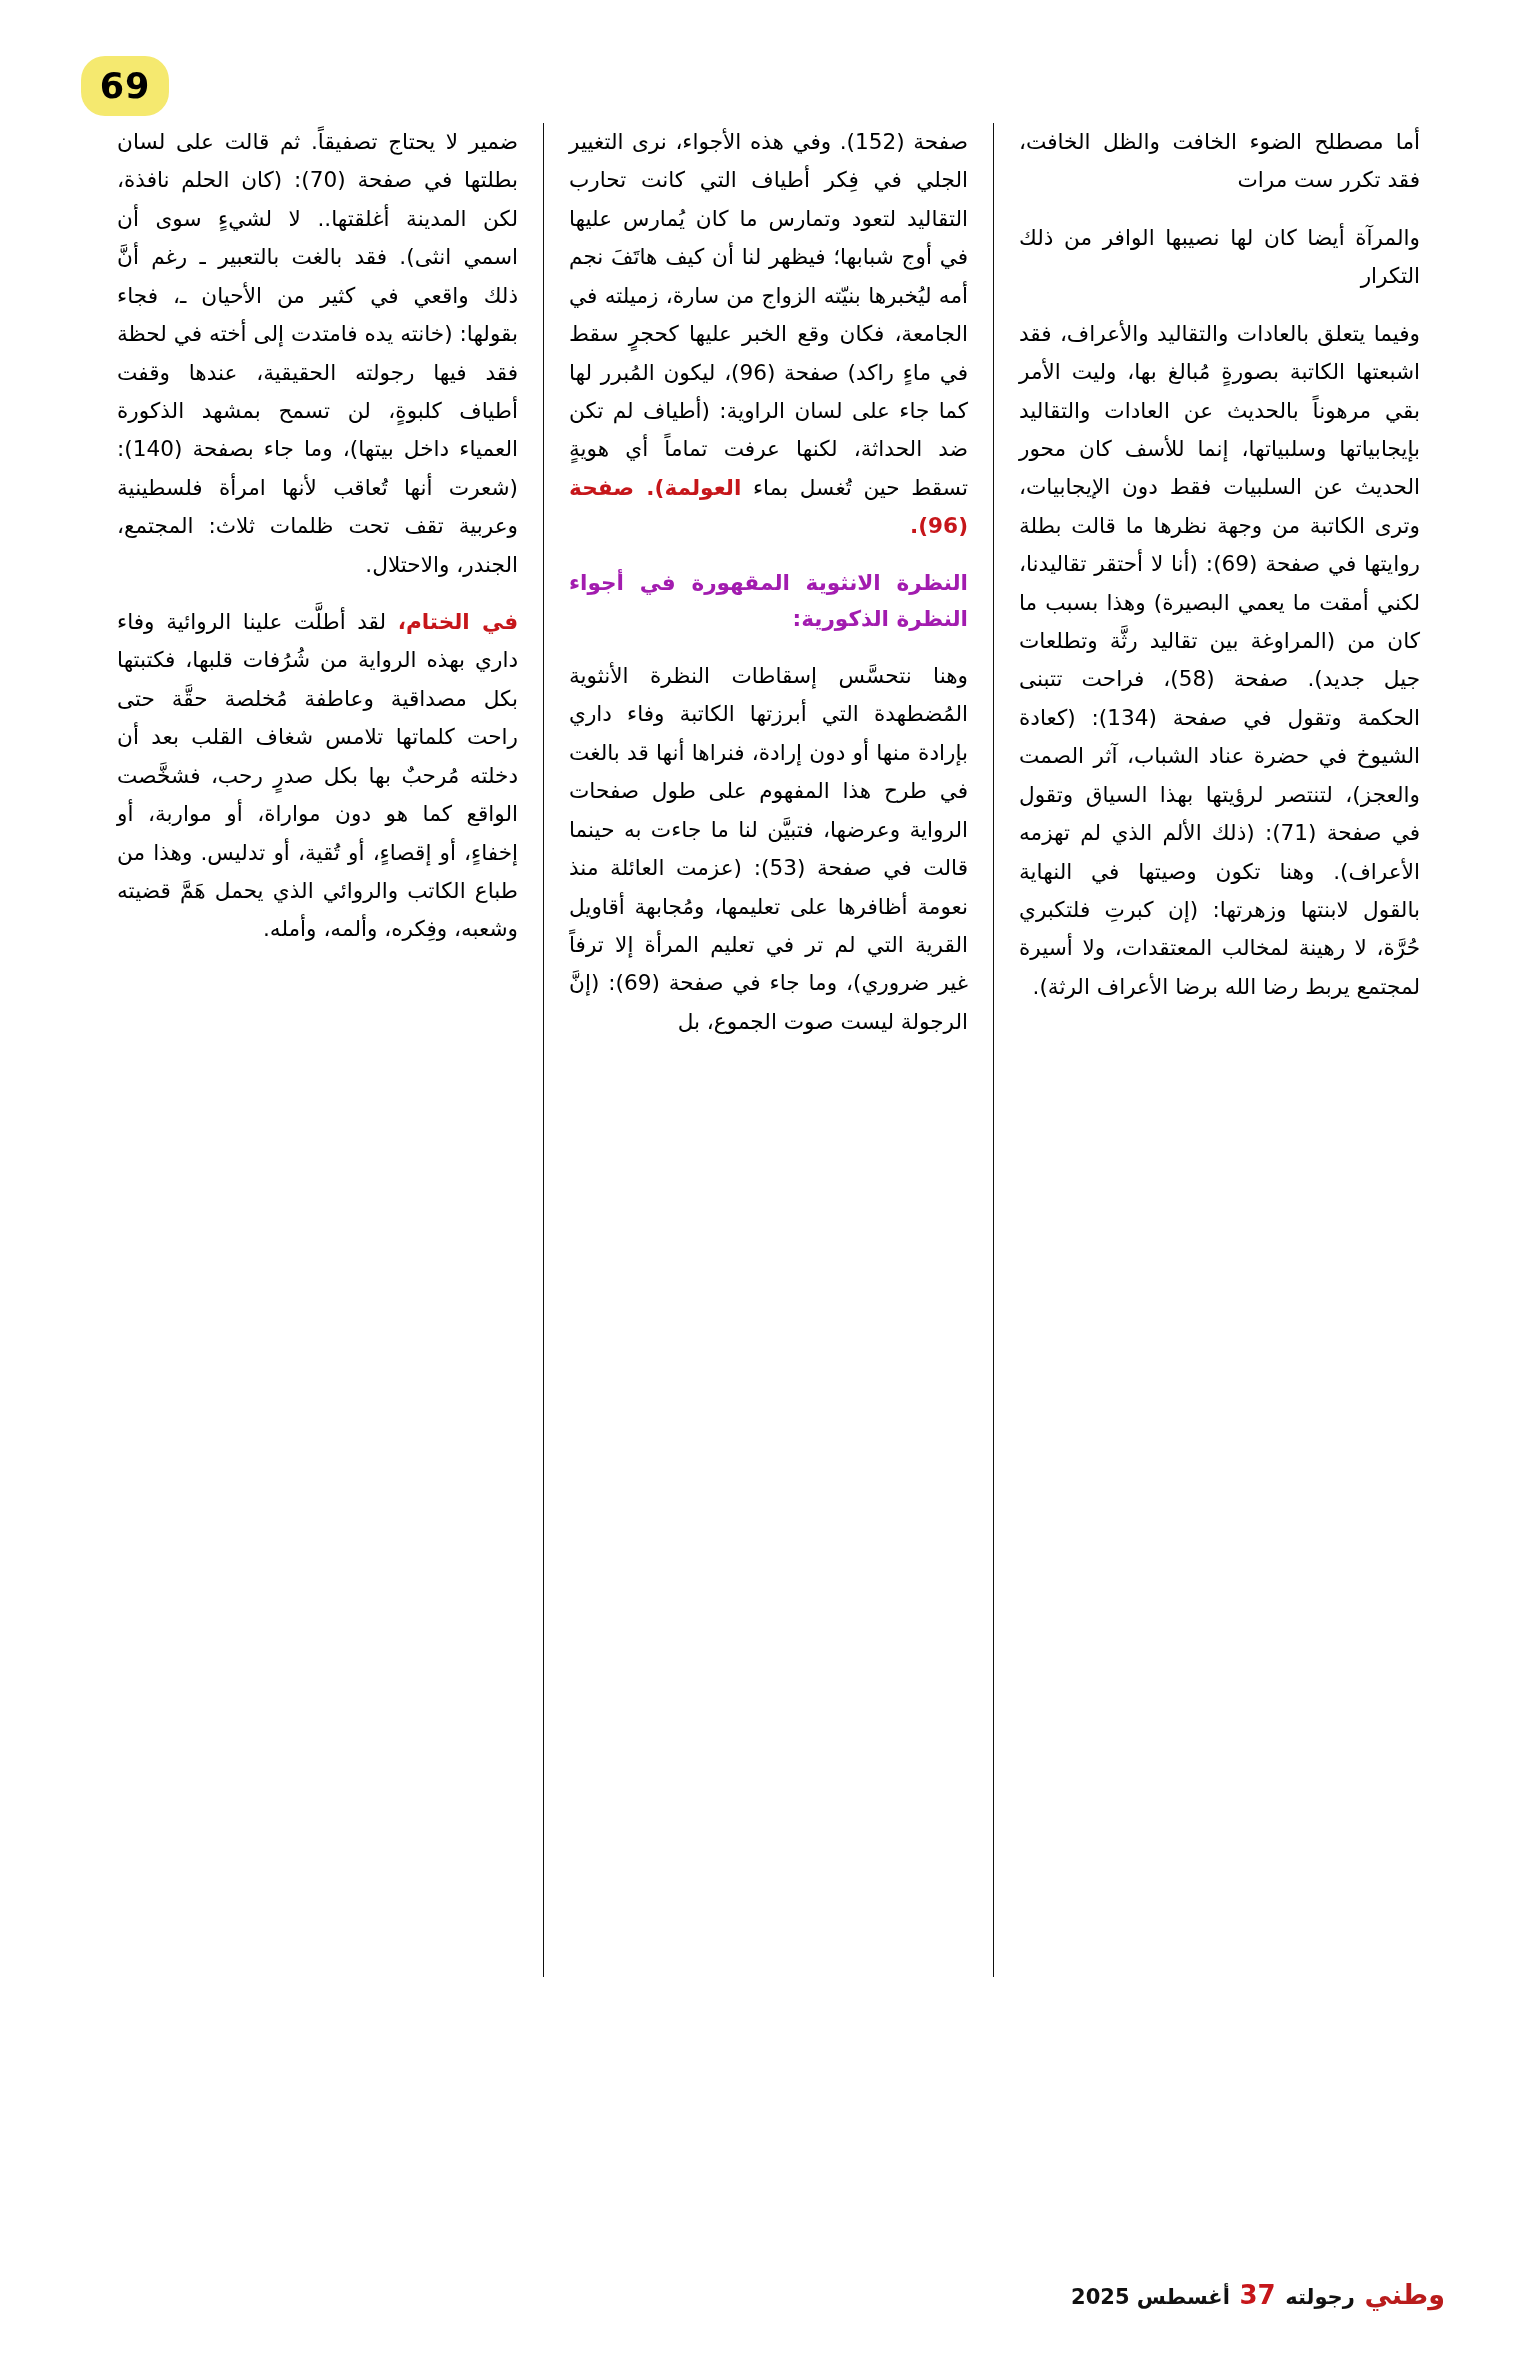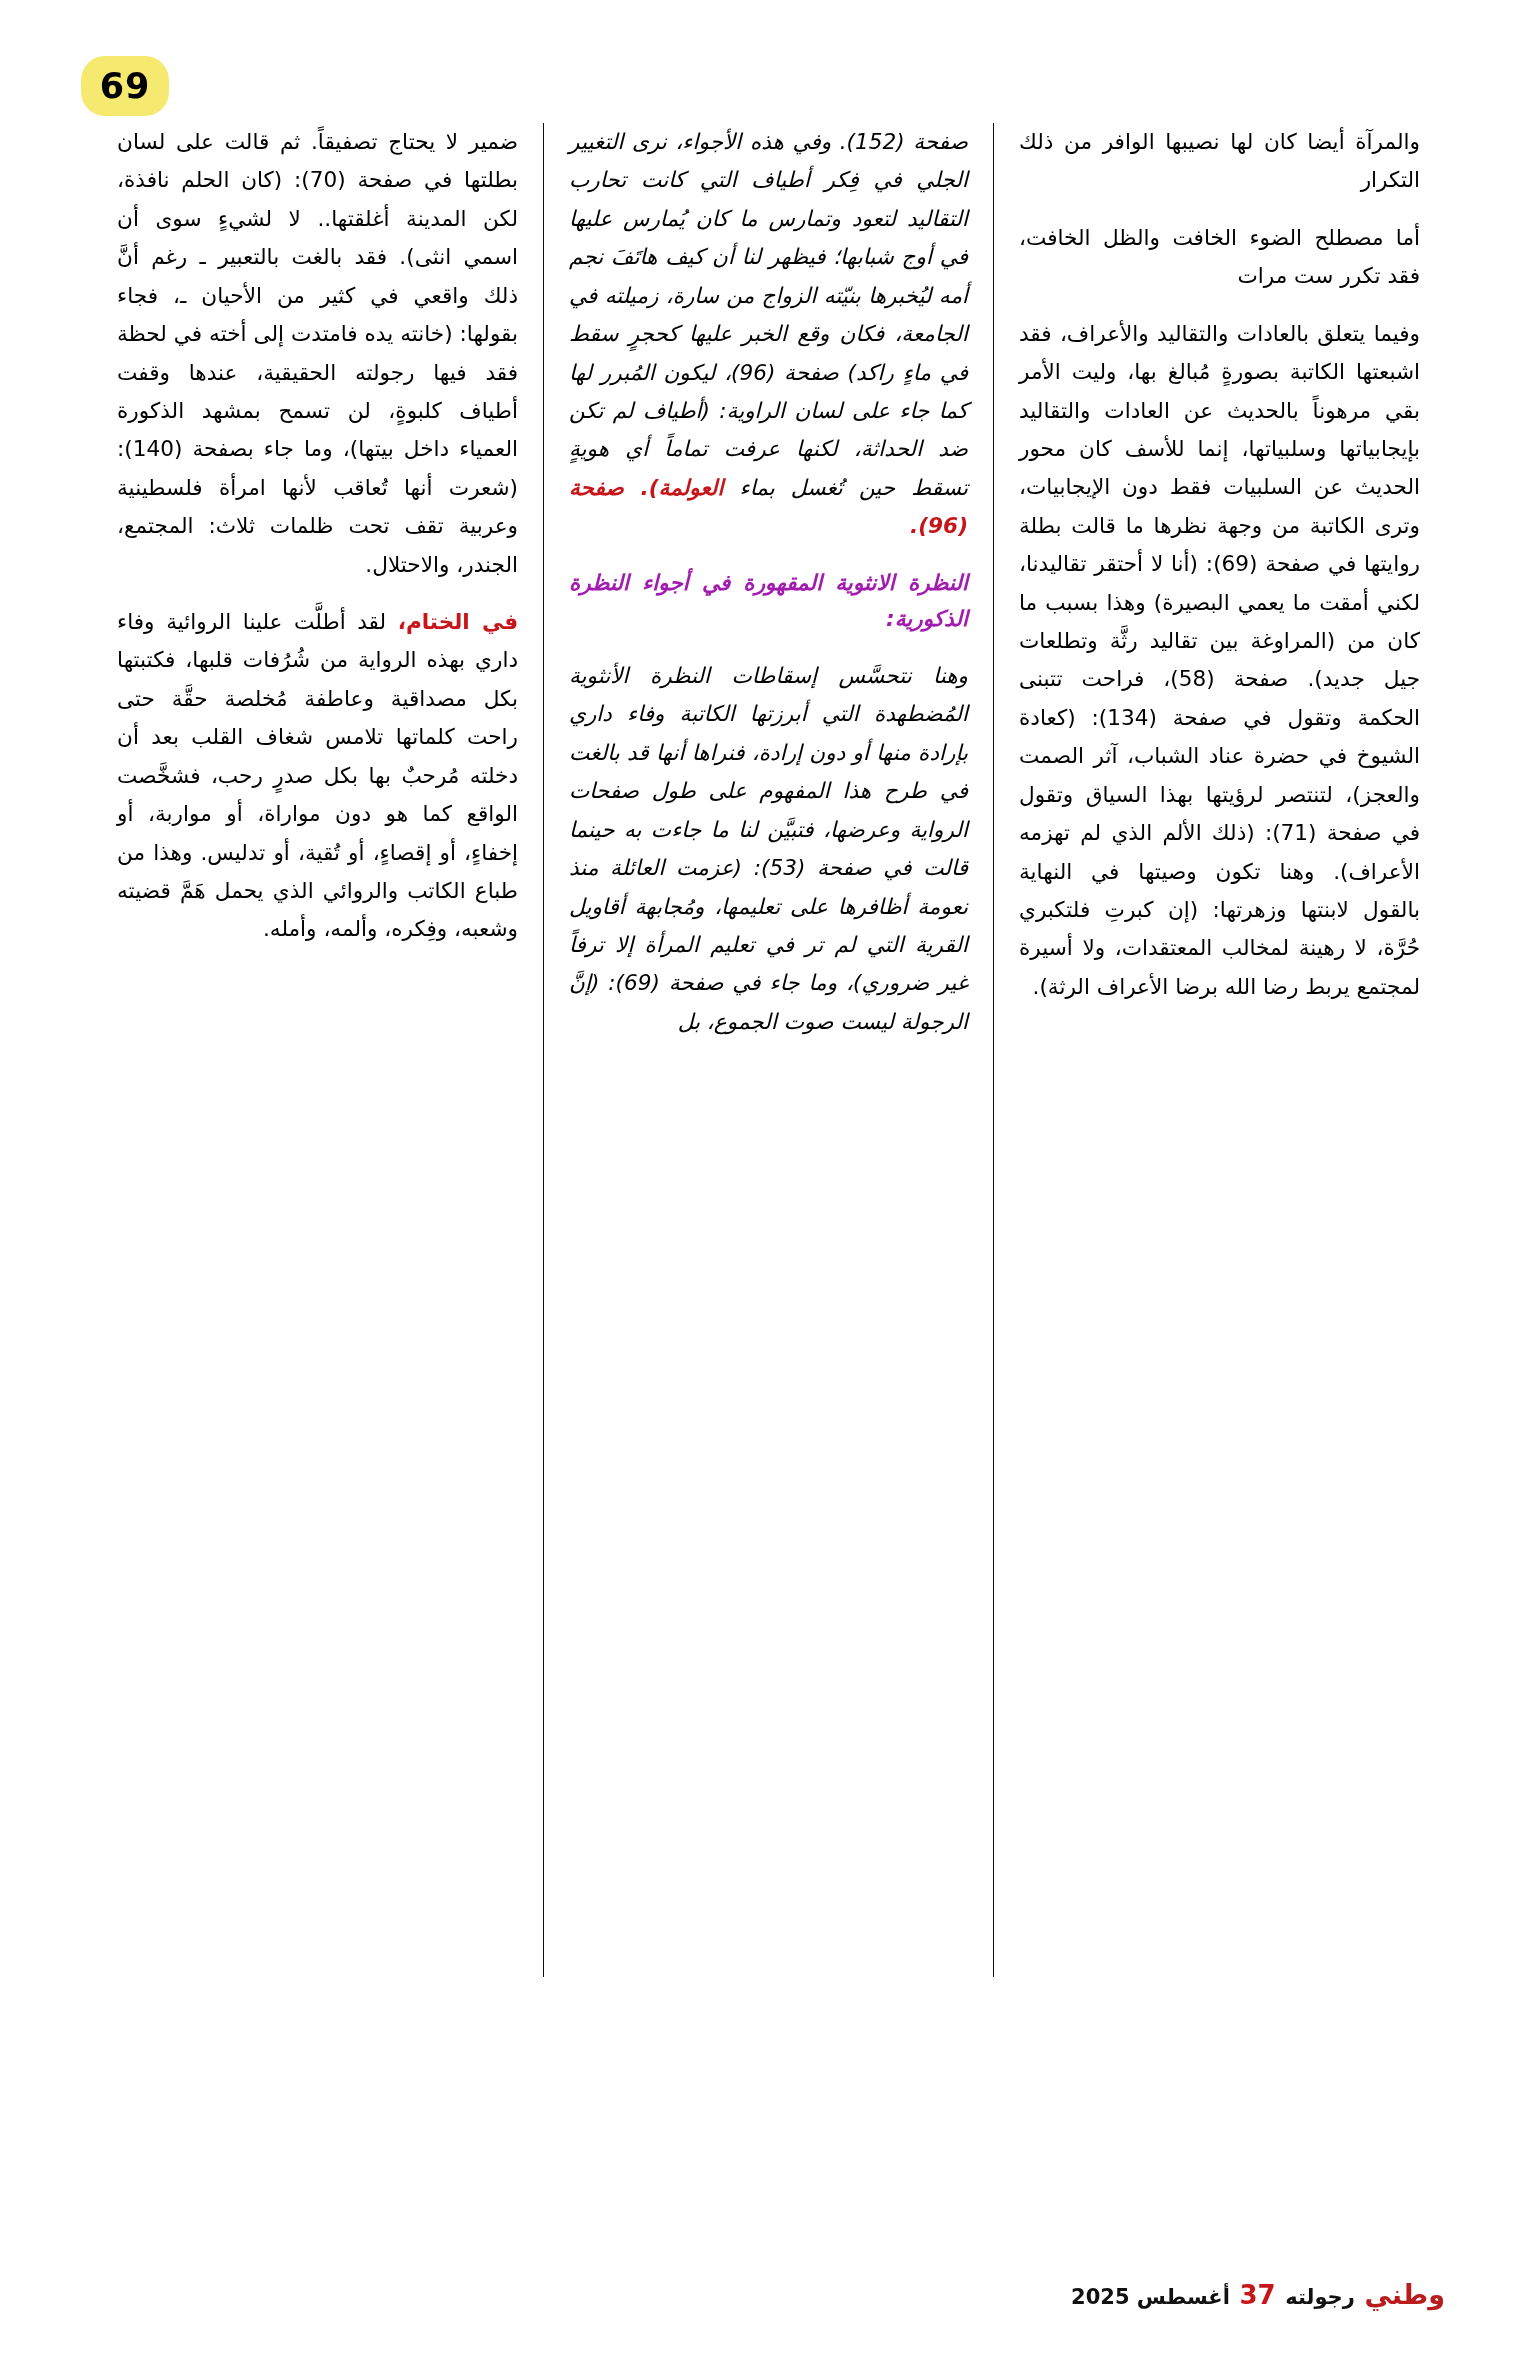--- a/index.html
+++ b/index.html
@@ -50,21 +50,20 @@
     padding: 0 25px;
     font-size: 21.6px;
     line-height: 1.78;
     text-align: justify;
     text-justify: inter-word;
     direction: rtl;
   }
   .col.mid {
     border-right: 1.9px solid #111;
     border-left: 1.9px solid #111;
-    font-style: italic;
   }
   .col p {
     margin: 0 0 19px 0;
     text-align: justify;
   }
   .col p:last-child { margin-bottom: 0; }
 
   .hl-red {
     color: #c6161a;
     font-weight: bold;
@@ -112,22 +111,22 @@
 </head>
 <body>
 
 <div class="page-badge">
   <span>69</span>
 </div>
 
 <div class="columns">
 
   <div class="col right">
+    <p>أما مصطلح الضوء الخافت والظل الخافت، فقد تكرر ست مرات</p>
     <p>والمرآة أيضا كان لها نصيبها الوافر من ذلك التكرار</p>
-    <p>أما مصطلح الضوء الخافت والظل الخافت، فقد تكرر ست مرات</p>
     <p>وفيما يتعلق بالعادات والتقاليد والأعراف، فقد اشبعتها الكاتبة بصورةٍ مُبالغ بها، وليت الأمر بقي مرهوناً بالحديث عن العادات والتقاليد بإيجابياتها وسلبياتها، إنما للأسف كان محور الحديث عن السلبيات فقط دون الإيجابيات، وترى الكاتبة من وجهة نظرها ما قالت بطلة روايتها في صفحة (69): (أنا لا أحتقر تقاليدنا، لكني أمقت ما يعمي البصيرة) وهذا بسبب ما كان من (المراوغة بين تقاليد رثَّة وتطلعات جيل جديد). صفحة (58)، فراحت تتبنى الحكمة وتقول في صفحة (134): (كعادة الشيوخ في حضرة عناد الشباب، آثر الصمت والعجز)، لتنتصر لرؤيتها بهذا السياق وتقول في صفحة (71): (ذلك الألم الذي لم تهزمه الأعراف). وهنا تكون وصيتها في النهاية بالقول لابنتها وزهرتها: (إن كبرتِ فلتكبري حُرَّة، لا رهينة لمخالب المعتقدات، ولا أسيرة لمجتمع يربط رضا الله برضا الأعراف الرثة).</p>
   </div>
 
   <div class="col mid">
     <p><span>صفحة (152). وفي هذه الأجواء، نرى التغيير الجلي في فِكر أطياف التي كانت تحارب التقاليد لتعود وتمارس ما كان يُمارس عليها في أوج شبابها؛ فيظهر لنا أن كيف هاتَفَ نجم أمه ليُخبرها بنيّته الزواج من سارة، زميلته في الجامعة، فكان وقع الخبر عليها كحجرٍ سقط في ماءٍ راكد) صفحة (96)، ليكون المُبرر لها كما جاء على لسان الراوية: (أطياف لم تكن ضد الحداثة، لكنها عرفت تماماً أي هويةٍ تسقط حين تُغسل بماء <span class="hl-red">العولمة). صفحة (96).</span></span></p>
     <p class="sub-head">النظرة الانثوية المقهورة في أجواء النظرة الذكورية:</p>
     <p>وهنا نتحسَّس إسقاطات النظرة الأنثوية المُضطهدة التي أبرزتها الكاتبة وفاء داري بإرادة منها أو دون إرادة، فنراها أنها قد بالغت في طرح هذا المفهوم على طول صفحات الرواية وعرضها، فتبيَّن لنا ما جاءت به حينما قالت في صفحة (53): (عزمت العائلة منذ نعومة أظافرها على تعليمها، ومُجابهة أقاويل القرية التي لم تر في تعليم المرأة إلا ترفاً غير ضروري)، وما جاء في صفحة (69): (إنَّ الرجولة ليست صوت الجموع، بل</p>
   </div>
 
   <div class="col left">

